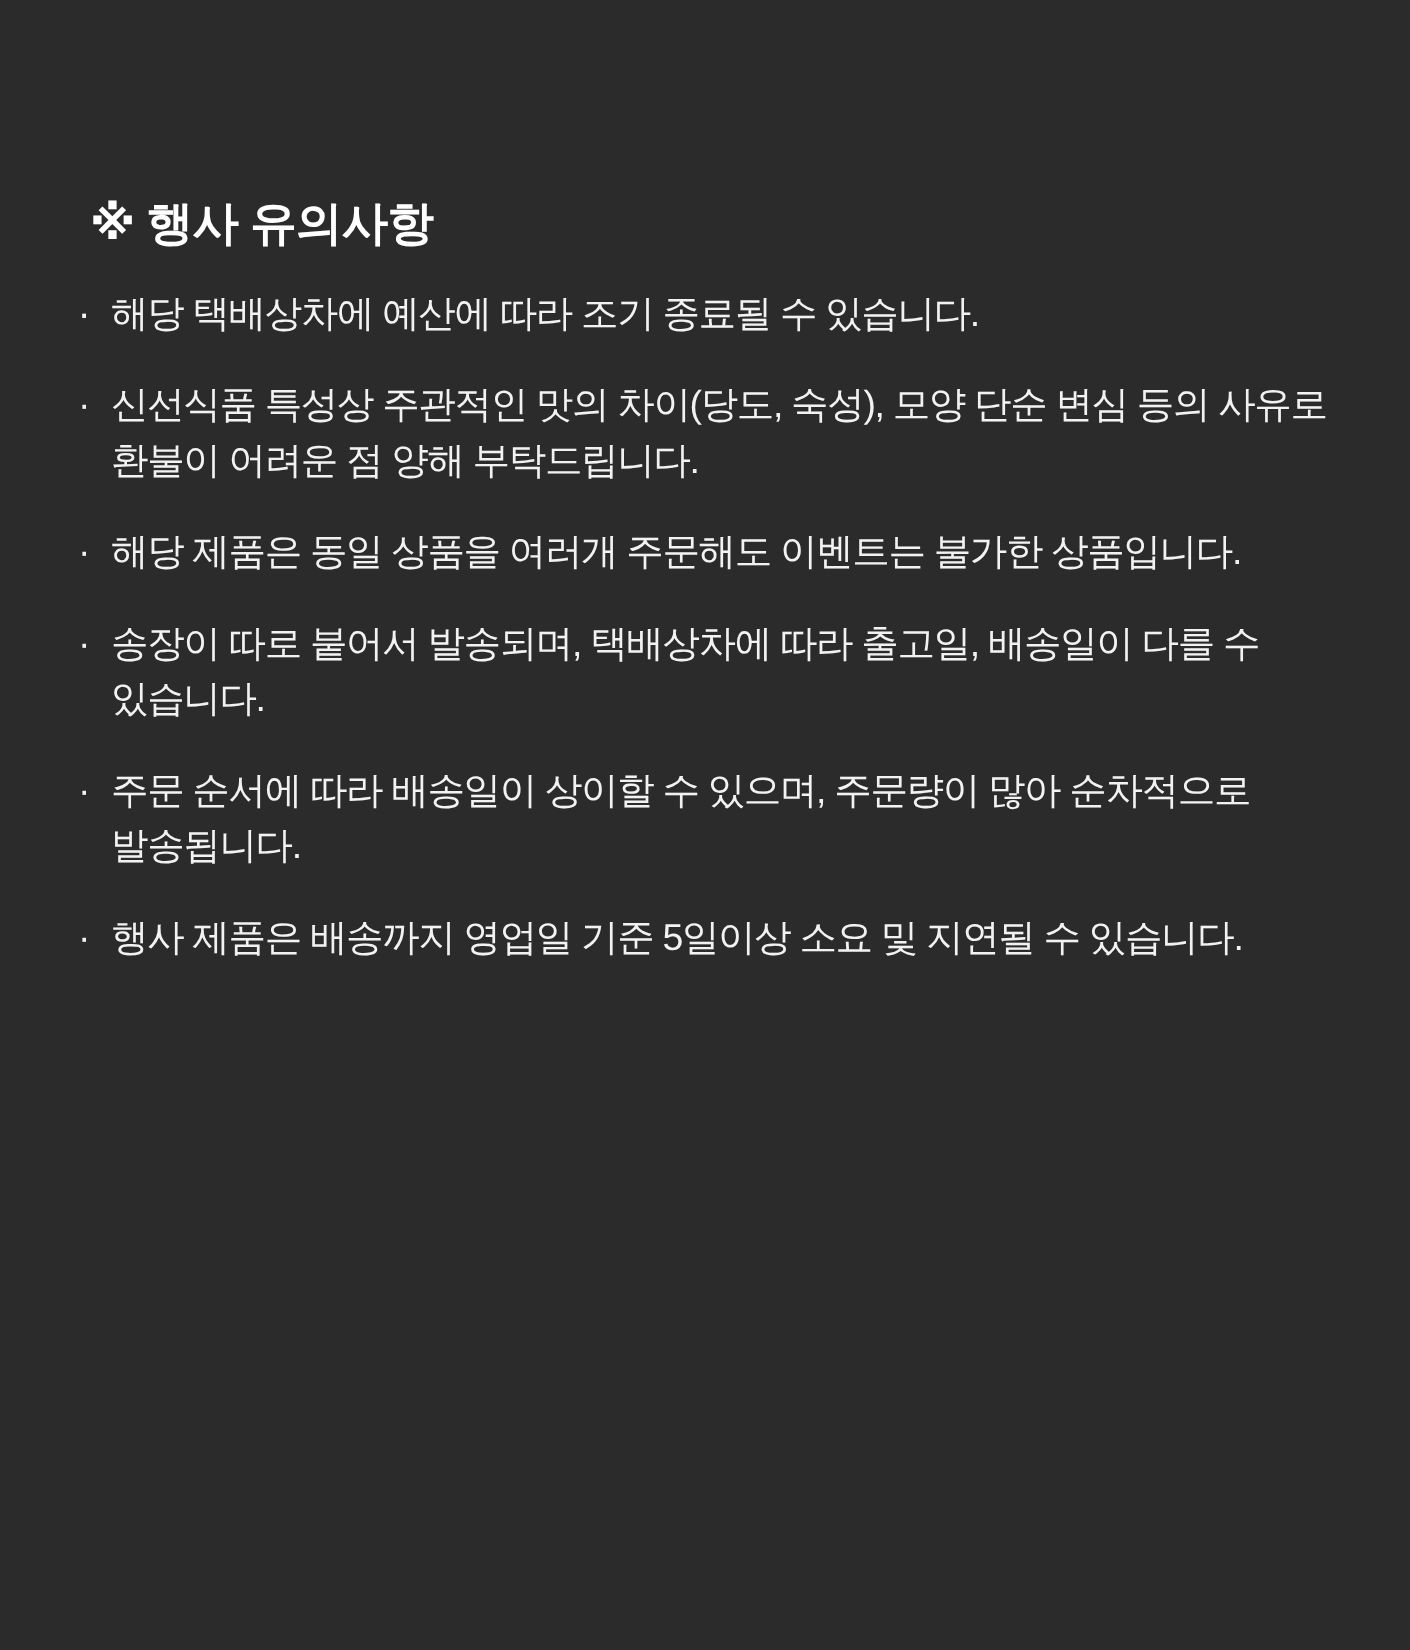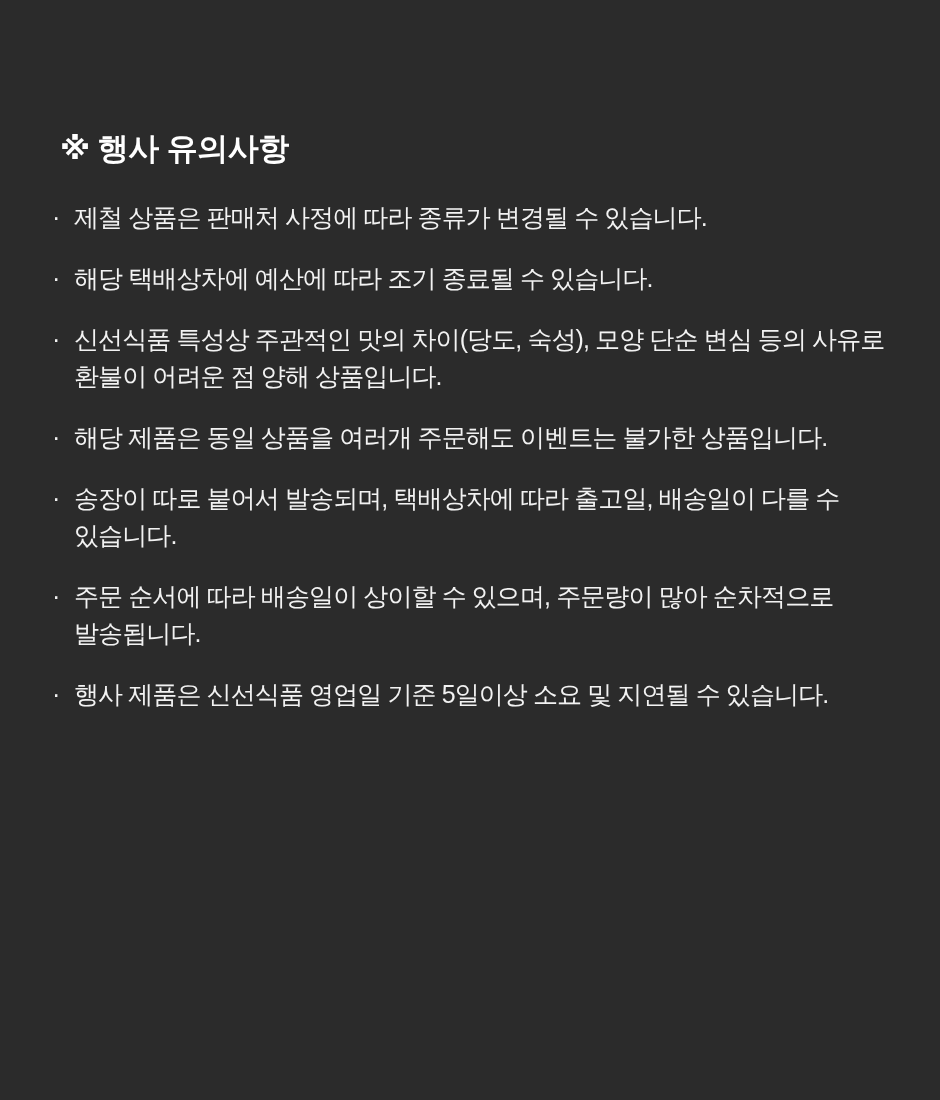--- a/index.html
+++ b/index.html
@@ -18,21 +18,21 @@
     box-sizing: border-box;
     width: 940px;
     height: 1100px;
     padding: 130px 50px 0 52px;
   }
   .notice-title {
     font-size: 31px;
     font-weight: bold;
     letter-spacing: -0.5px;
     line-height: 1.2;
-    margin: 0 0 32px 8px;
+    margin: 0 0 10px 8px;
     color: #ffffff;
   }
   .notice-list {
     list-style: none;
     margin: 0;
     padding: 0;
   }
   .notice-item {
     position: relative;
     font-size: 25px;
@@ -59,41 +59,40 @@
 </head>
 <body>
 
 <div class="page">
 
   <h1 class="notice-title">※ 행사 유의사항</h1>
 
   <ul class="notice-list">
     <li class="notice-item">
       <span class="bullet">·</span>
-      <span>제철 상품은 판매처 사정에 따라 종류가 변경될 수 있습니다.</span>
     </li>
     <li class="notice-item">
       <span class="bullet">·</span>
       <span>해당 택배상차에 예산에 따라 조기 종료될 수 있습니다.</span>
     </li>
     <li class="notice-item">
       <span class="bullet">·</span>
-      <span>신선식품 특성상 주관적인 맛의 차이(당도, 숙성), 모양 단순 변심 등의 사유로 환불이 어려운 점 양해 상품입니다.</span>
+      <span>신선식품 특성상 주관적인 맛의 차이(당도, 숙성), 모양 단순 변심 등의 사유로 환불이 어려운 점 양해 부탁드립니다.</span>
     </li>
     <li class="notice-item">
       <span class="bullet">·</span>
       <span>해당 제품은 동일 상품을 여러개 주문해도 이벤트는 불가한 상품입니다.</span>
     </li>
     <li class="notice-item">
       <span class="bullet">·</span>
       <span>송장이 따로 붙어서 발송되며, 택배상차에 따라 출고일, 배송일이 다를 수 있습니다.</span>
     </li>
     <li class="notice-item">
       <span class="bullet">·</span>
       <span>주문 순서에 따라 배송일이 상이할 수 있으며, 주문량이 많아 순차적으로 발송됩니다.</span>
     </li>
     <li class="notice-item">
       <span class="bullet">·</span>
-      <span>행사 제품은 신선식품 영업일 기준 5일이상 소요 및 지연될 수 있습니다.</span>
+      <span>행사 제품은 배송까지 영업일 기준 5일이상 소요 및 지연될 수 있습니다.</span>
     </li>
   </ul>
 
 </div>
 
 </body></html>

